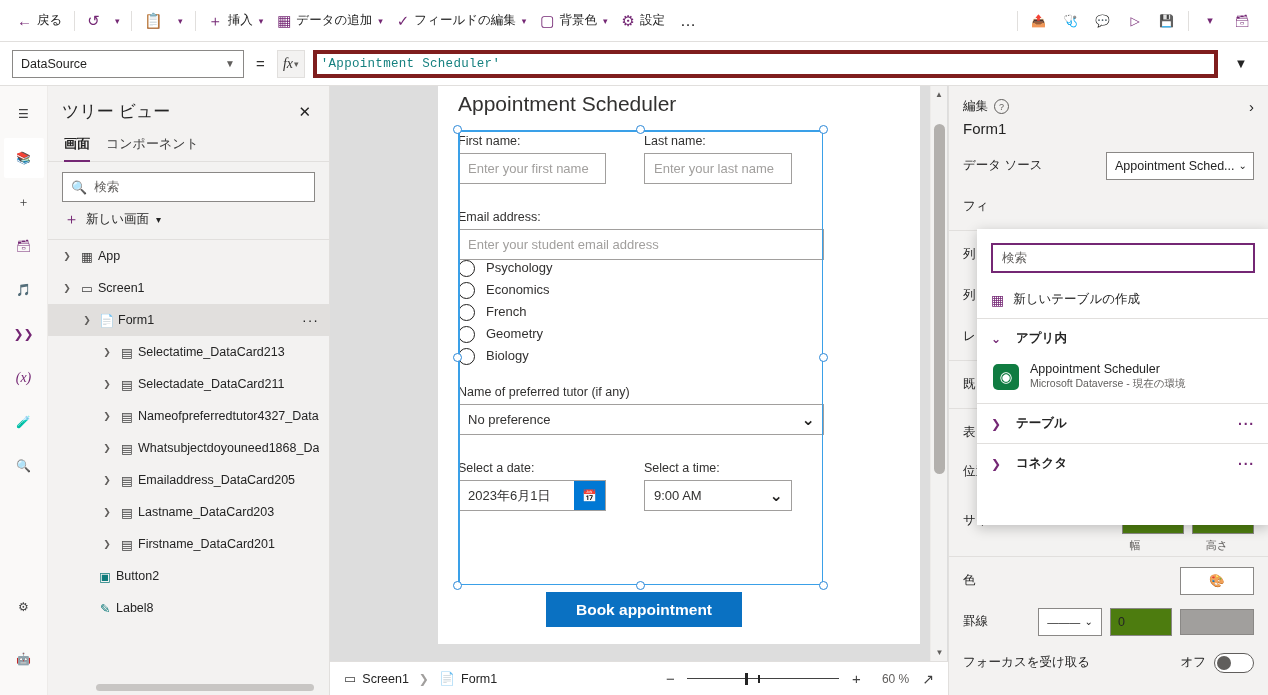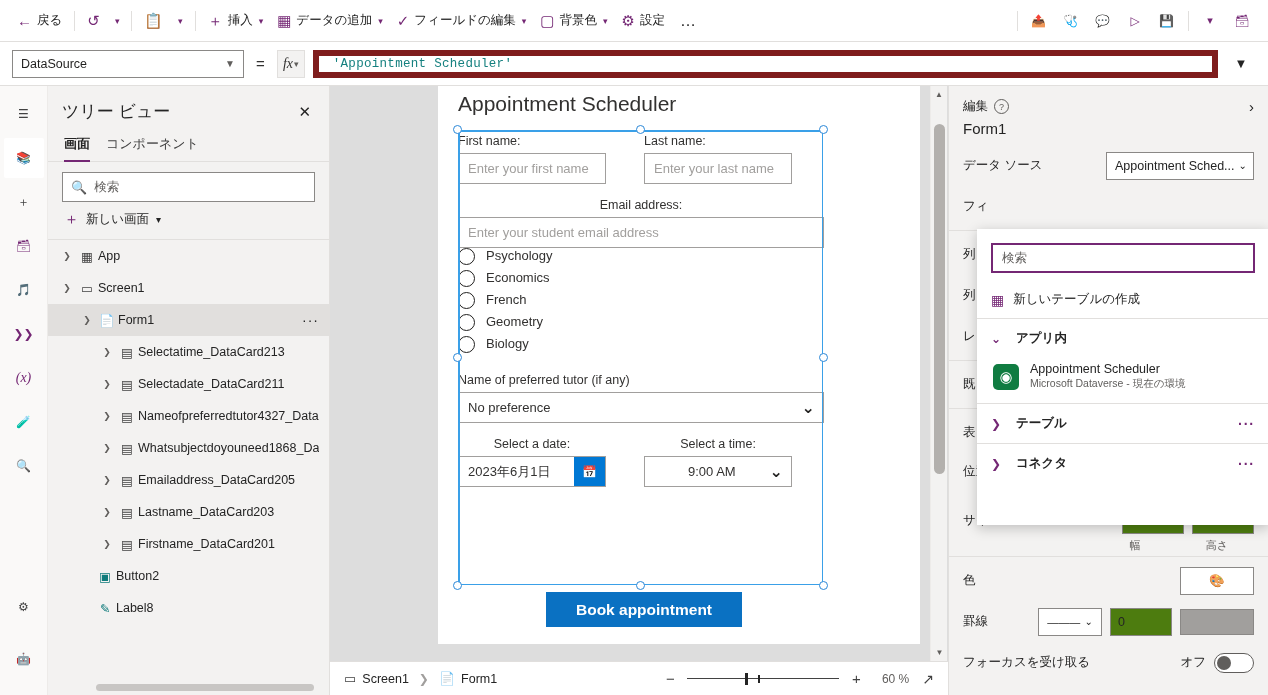--- a/index.html
+++ b/index.html
@@ -44,22 +44,22 @@
   .propsel .nm{ flex:1; }
   .propsel .cv{ color:#605e5c; font-size:10px; }
   .eq{ color:#323130; font-size:15px; padding:0 4px; }
   .fxbox{
     width:28px; height:28px; background:#f3f2f1; border:1px solid #e1dfdd;
     display:flex; align-items:center; justify-content:center; cursor:pointer; gap:1px;
   }
   .fxbox i{ font-style:italic; font-family:"Liberation Serif",serif; font-size:14px; color:#323130; }
   .fxbox .cv{ font-size:9px; color:#605e5c; }
   .fxinput{
-    flex:1; height:28px; border:6px solid #7f1d1d; background:#fff;
-    display:flex; align-items:center; padding:0 14px;
+    flex:1; height:28px; border:4px solid #7f1d1d; background:#fff;
+    display:flex; align-items:center; padding:0 4px;
     font-family:"Liberation Mono","DejaVu Sans Mono",monospace;
     font-size:12.5px; color:#15807f; letter-spacing:.3px; cursor:text;
   }
   .fxchev{ width:30px; height:28px; display:flex; align-items:center; justify-content:center;
     color:#242424; font-size:13px; cursor:pointer; }
 
   
   .rail{
     position:absolute; left:0; top:86px; width:48px; height:609px;
     background:#faf9f8; border-right:1px solid #edebe9;
@@ -125,21 +125,21 @@
     position:absolute; left:20px; top:6px; font-size:21px; color:#323130; font-weight:400;
   }
   .formarea{ position:absolute; left:20px; top:48px; width:366px; }
   .flabel{ font-size:12.5px; color:#323130; margin-bottom:5px; display:block; }
   .finput{
     height:31px; border:1px solid #a19f9d; background:#fff;
     display:flex; align-items:center; padding:0 9px; font-size:13px; color:#a19f9d;
   }
   .row2{ display:flex; gap:38px; }
   .col{ width:148px; }
-  .mt14{ margin-top:14px;text-align:center; }
+  .mt14{ margin-top:26px; }
   .mt20{ margin-top:20px; }
   .qlabel{ font-size:12.5px; color:#323130; margin:20px 0 10px; }
   .radio{ display:flex; align-items:flex-start; gap:11px; margin-bottom:5px; cursor:pointer; }
   .radio .circ{
     width:17px; height:17px; border-radius:50%; border:1.6px solid #201f1e; flex:none;
   }
   .radio .rl{ font-size:13px; color:#323130; }
   .dd{
     height:31px; border:1px solid #a19f9d; background:#fff; display:flex;
     align-items:center; padding:0 8px 0 9px; font-size:13px; color:#323130; cursor:pointer;

